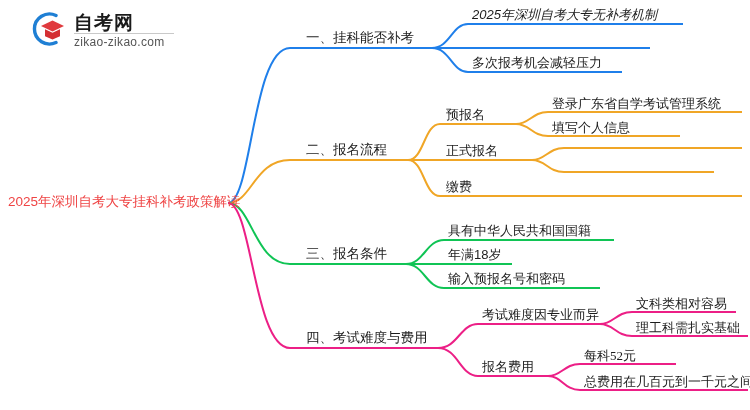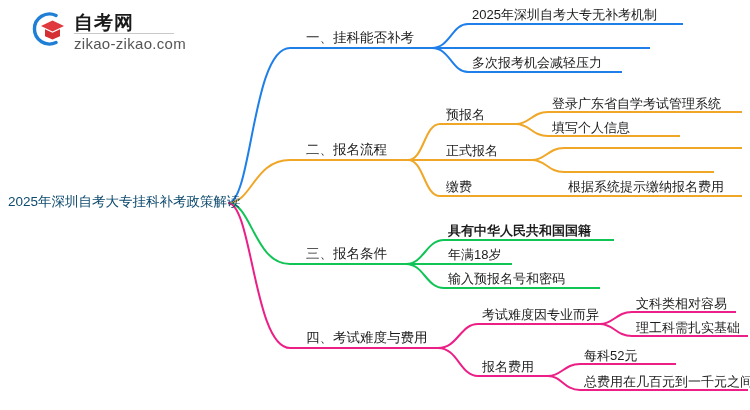--- a/index.html
+++ b/index.html
@@ -58,41 +58,41 @@
     left: 46px;
     top: 25px;
     width: 100px;
     height: 1px;
     background: #c9c9c9;
   }
   #logo .brand-url {
     position: absolute;
     left: 46px;
     top: 27px;
-    font-size: 15px;
+    font-size: 12px;
     color: #555;
     letter-spacing: 0.3px;
     white-space: nowrap;
   }
 
   
   .node {
     position: absolute;
     white-space: nowrap;
     font-size: 13.5px;
     color: #1c1c1c;
     line-height: 14px;
   }
   .node.root {
     font-size: 13.5px;
-    color: #0c4a6e;
+    color: #ef4444;
   }
   .node.lvl1 { font-size: 13.5px; }
   .node.lvl2 { font-size: 13px; }
-  .node.lvl3 { font-size: 13px; }
+  .node.lvl3 { font-size: 13px; font-family: Liberation Serif, serif; }
 </style>
 </head>
 <body>
 
 <div id="mindmap-root">
 
   <div id="logo">
     <div class="mark">
       <svg width="40" height="38" viewBox="0 0 40 38">
         <path d="M28 5.5 A15 15 0 1 0 28 32.5" fill="none" stroke="#1f7fd4" stroke-width="3.4" stroke-linecap="round"></path>
@@ -169,37 +169,36 @@
     <path d="M548 376 C 562 376, 564 364, 580 364" fill="none" stroke="#ec1f86" stroke-width="2"></path>
     <path d="M548 376 C 562 376, 564 390, 580 390" fill="none" stroke="#ec1f86" stroke-width="2"></path>
     <line x1="580" y1="364" x2="676" y2="364" stroke="#ec1f86" stroke-width="2"></line>
     <line x1="580" y1="390" x2="748" y2="390" stroke="#ec1f86" stroke-width="2"></line>
   </svg>
 
   <div class="node root" style="left:8px; top:195px;">2025年深圳自考大专挂科补考政策解读</div>
 
   <div class="node lvl1" style="left:306px; top:31px;">一、挂科能否补考</div>
 
-  <div class="node lvl2" style="left:472px; top:8px;">2025年深圳自考大专无补考机制</div>
+  <div class="node lvl2" style="left:472px; top:8px;font-style:italic;">2025年深圳自考大专无补考机制</div>
   <div class="node lvl2" style="left:472px; top:56px;">多次报考机会减轻压力</div>
 
   <div class="node lvl1" style="left:306px; top:143px;">二、报名流程</div>
 
   <div class="node lvl2" style="left:446px; top:108px;">预报名</div>
   <div class="node lvl3" style="left:552px; top:97px;">登录广东省自学考试管理系统</div>
   <div class="node lvl3" style="left:552px; top:121px;">填写个人信息</div>
 
   <div class="node lvl2" style="left:446px; top:144px;">正式报名</div>
 
   <div class="node lvl2" style="left:446px; top:180px;">缴费</div>
-  <div class="node lvl3" style="left:568px; top:180px;">根据系统提示缴纳报名费用</div>
 
   <div class="node lvl1" style="left:306px; top:247px;">三、报名条件</div>
 
-  <div class="node lvl2" style="left:448px; top:224px;font-weight:bold;">具有中华人民共和国国籍</div>
+  <div class="node lvl2" style="left:448px; top:224px;">具有中华人民共和国国籍</div>
   <div class="node lvl2" style="left:448px; top:248px;">年满18岁</div>
   <div class="node lvl2" style="left:448px; top:272px;">输入预报名号和密码</div>
 
   <div class="node lvl1" style="left:306px; top:331px;">四、考试难度与费用</div>
 
   <div class="node lvl2" style="left:482px; top:308px;">考试难度因专业而异</div>
   <div class="node lvl3" style="left:636px; top:297px;">文科类相对容易</div>
   <div class="node lvl3" style="left:636px; top:321px;">理工科需扎实基础</div>
 
   <div class="node lvl2" style="left:482px; top:360px;">报名费用</div>

